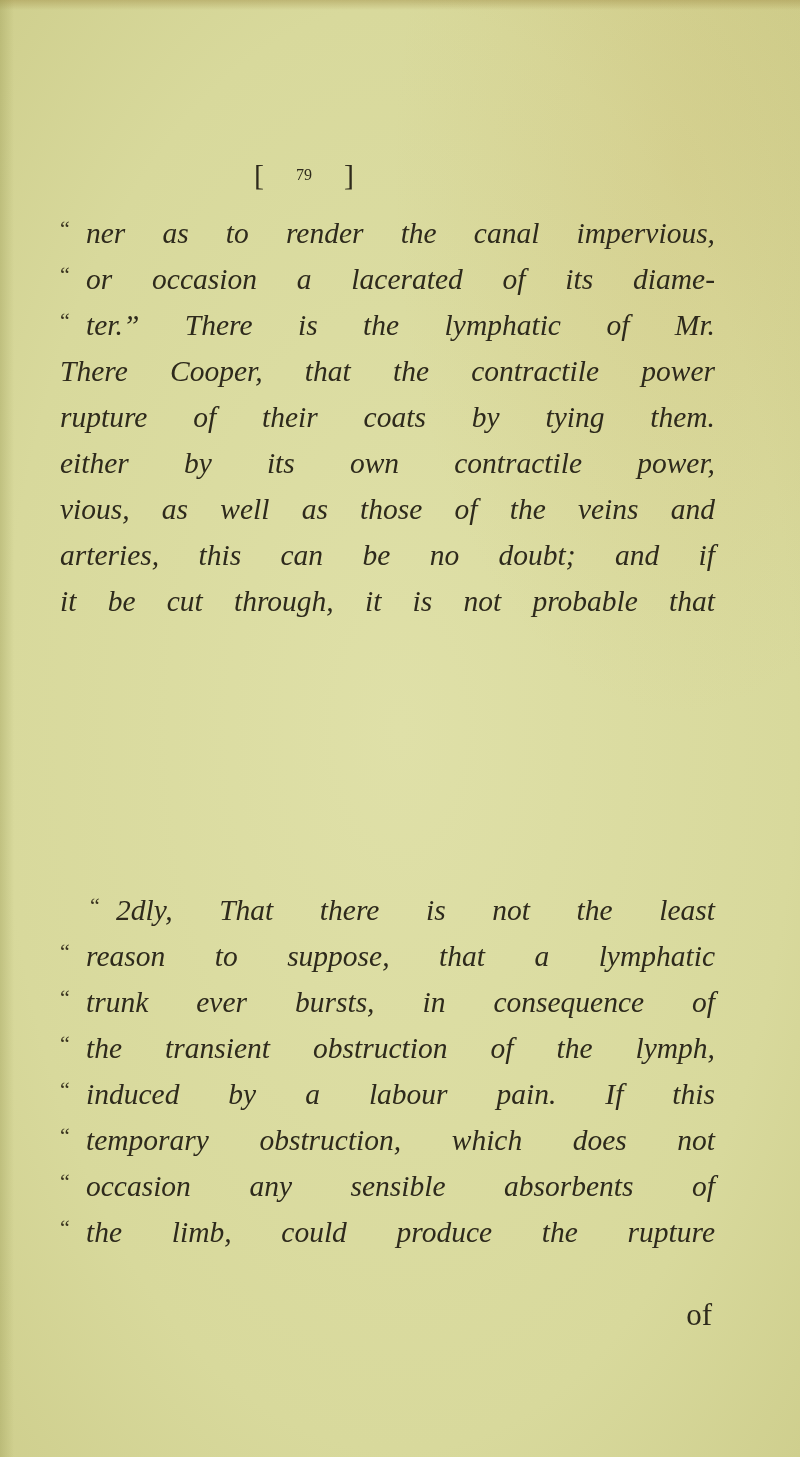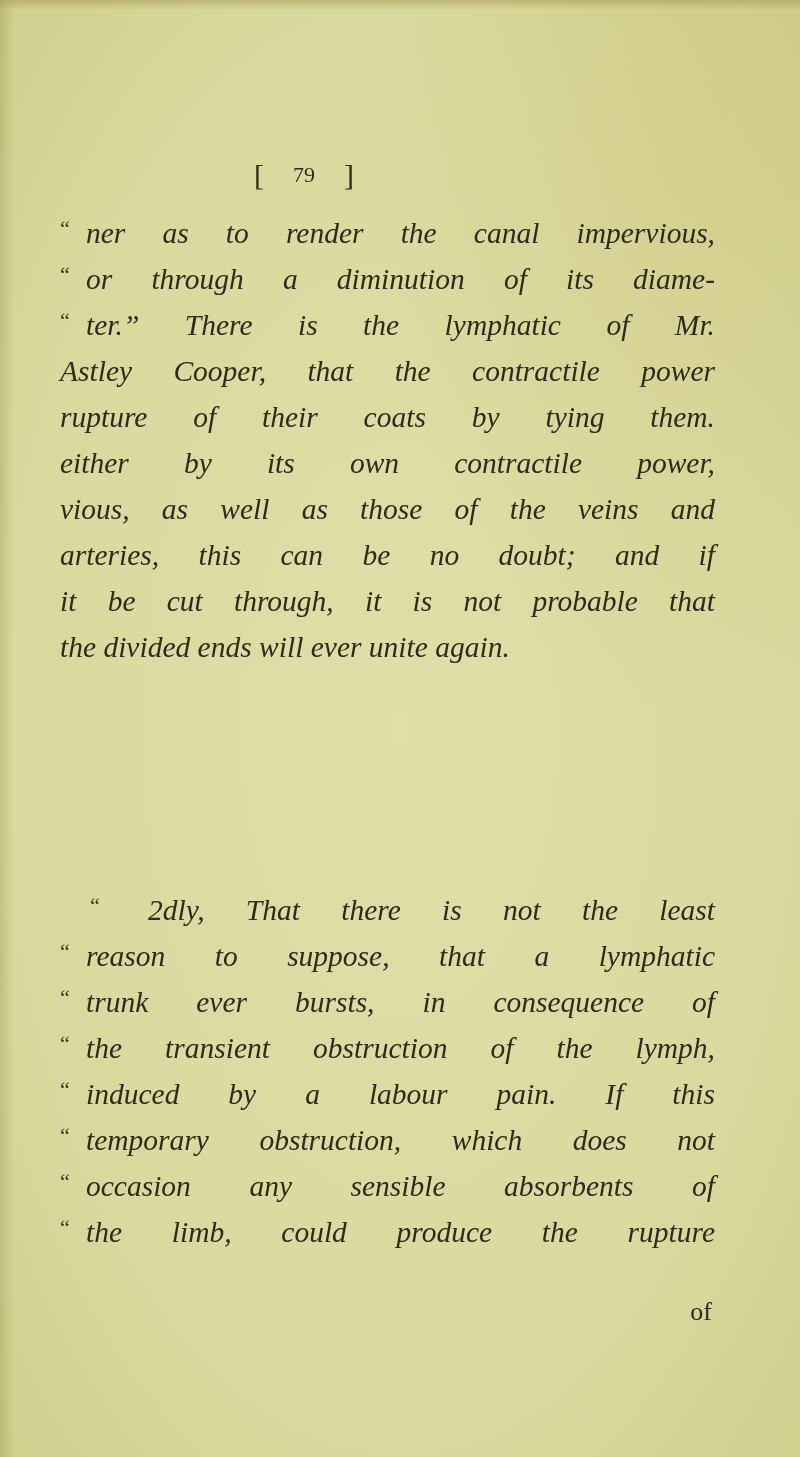--- a/index.html
+++ b/index.html
@@ -39,21 +39,21 @@
       top: 158px;
       left: 254px;
       width: 100px;
       font-size: 30px;
       display: flex;
       justify-content: space-between;
       align-items: center;
       letter-spacing: 0;
     }
     .running-head .pnum {
-      font-size: 22px;
+      font-size: 16px;
     }
     .body-text {
       position: absolute;
       left: 60px;
       width: 655px;
       font-size: 29.5px;
       line-height: 46px;
     }
     .para1 { top: 210px; }
     .para2 { top: 887px; }
@@ -73,30 +73,29 @@
       flex: 1;
       text-align: justify;
       text-align-last: justify;
       font-style: italic;
     }
     .line.last .t {
       text-align-last: left;
     }
     .line.indent .t {
       padding-left: 30px;
-      margin-left: 32px;
     }
     .line.indent .q {
       margin-left: 30px;
     }
     .catchword {
       position: absolute;
       top: 1297px;
       right: 88px;
-      font-size: 26px;
+      font-size: 31px;
     }
   </style>
 </head>
 <body>
 
 <div class="paper"></div>
 <div class="top-edge"></div>
 <div class="left-edge"></div>
 
 <div class="running-head">
@@ -105,46 +104,43 @@
   <span>]</span>
 </div>
 
 <div class="body-text para1">
   <div class="line">
       <span class="q">“</span>
       <span class="t">ner as to render the canal impervious,</span>
     </div>
   <div class="line">
       <span class="q">“</span>
-      <span class="t">or through a diminution of its diame-</span>
+      <span class="t">or occasion a lacerated of its diame-</span>
     </div>
   <div class="line">
       <span class="q">“</span>
       <span class="t">ter.”  There is the lymphatic of Mr.</span>
     </div>
   <div class="line">
-      <span class="t">Astley Cooper, that the contractile power</span>
+      <span class="t">There Cooper, that the contractile power</span>
     </div>
   <div class="line">
       <span class="t">rupture of their coats by tying them.</span>
     </div>
   <div class="line">
       <span class="t">either by its own contractile power,</span>
     </div>
   <div class="line">
       <span class="t">vious, as well as those of the veins and</span>
     </div>
   <div class="line">
       <span class="t">arteries, this can be no doubt; and if</span>
     </div>
   <div class="line">
       <span class="t">it be cut through, it is not probable that</span>
-    </div>
-  <div class="line last">
-      <span class="t">the divided ends will ever unite again.</span>
     </div>
 </div>
 
 <div class="body-text para2">
   <div class="line indent">
       <span class="q">“</span>
       <span class="t" style="padding-left:0">2dly, That there is not the least</span>
     </div>
   <div class="line">
       <span class="q">“</span>

